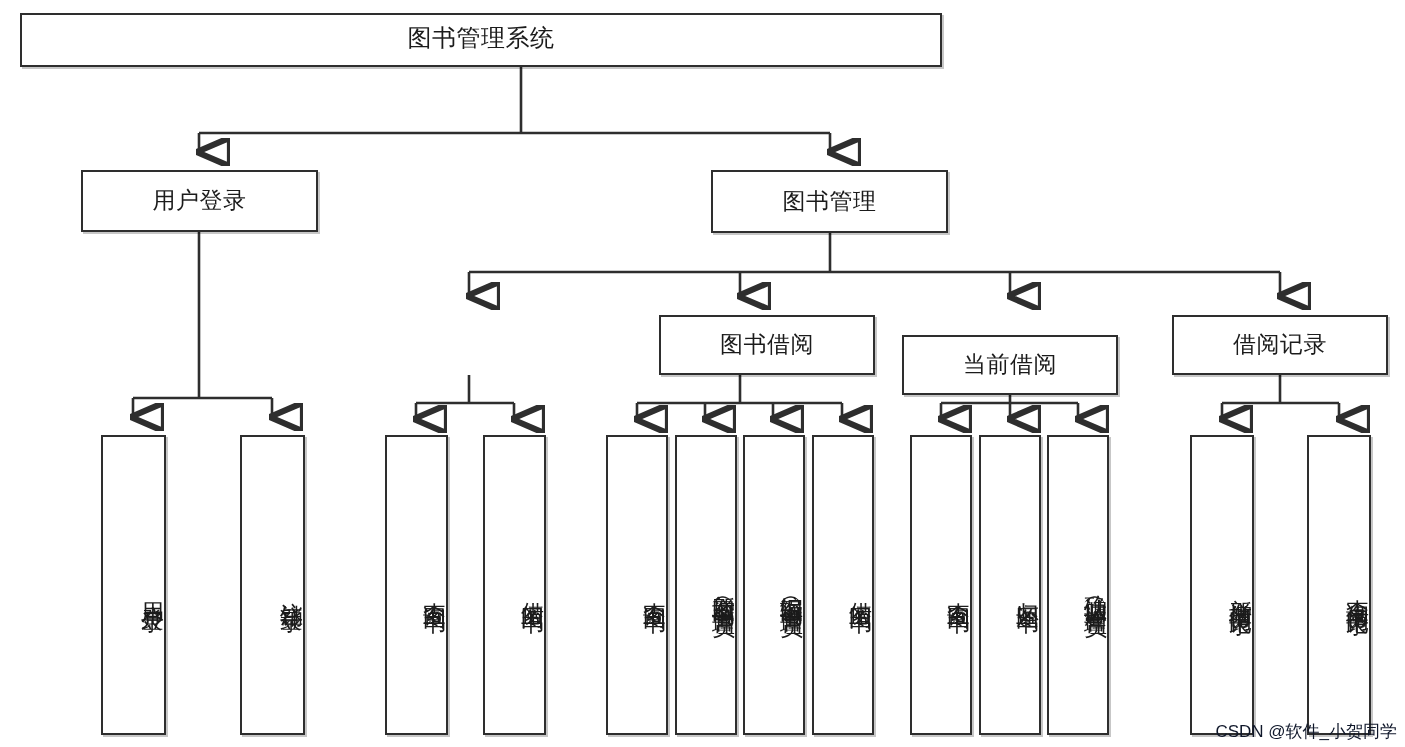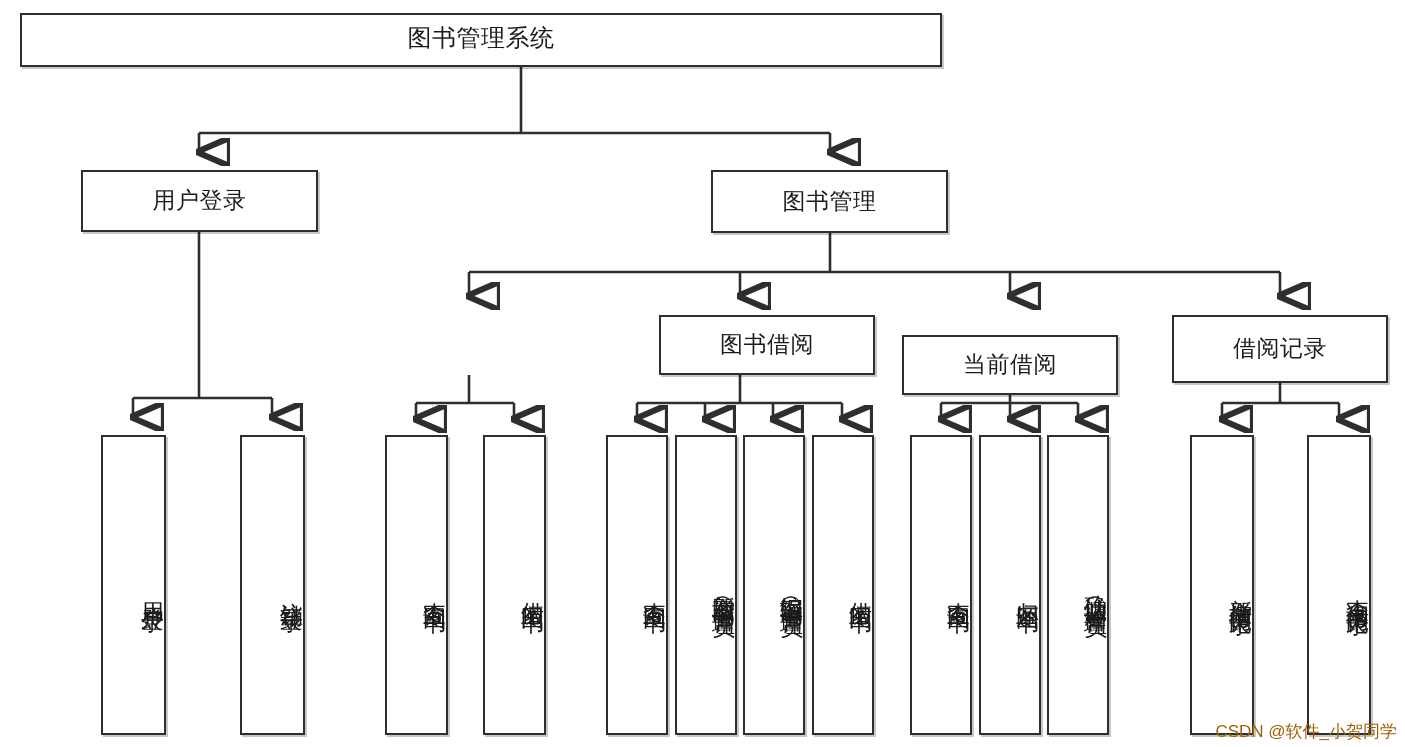--- a/index.html
+++ b/index.html
@@ -56,21 +56,21 @@
 
   
   #wires{position:absolute;left:0;top:0;width:1405px;height:747px;z-index:1;}
   #wires line,#wires path{stroke:#2e2e2e;stroke-width:2.6;fill:none;}
 
   
   #watermark{
     position:absolute;
     right:8px;bottom:4px;
     font-size:17px;
-    color:#a16207;
+    color:#0f172a;
     z-index:9;
     white-space:nowrap;
     font-family:"Liberation Sans","DejaVu Sans",sans-serif;
   }
 </style>
 </head>
 <body>
 
 <div id="canvas">
 
@@ -132,21 +132,21 @@
   <div class="node h" style="left:711px;top:170px;width:237px;height:63px;">
     <span class="lbl">图书管理</span>
   </div>
 
   <div class="node h" style="left:632px;top:315px;width:216px;height:60px;margin-left:27px;">
     <span class="lbl">图书借阅</span>
   </div>
   <div class="node h" style="left:902px;top:315px;width:216px;height:60px;margin-top:20px;">
     <span class="lbl">当前借阅</span>
   </div>
-  <div class="node h" style="left:1172px;top:315px;width:216px;height:68px;">
+  <div class="node h" style="left:1172px;top:315px;width:216px;height:60px;">
     <span class="lbl">借阅记录</span>
   </div>
 
   <div class="node v" style="left:101px;top:435px;width:65px;height:300px;">
     <span class="lbl">用户登录</span>
   </div>
   <div class="node v" style="left:240px;top:435px;width:65px;height:300px;">
     <span class="lbl">注销登录</span>
   </div>
 

